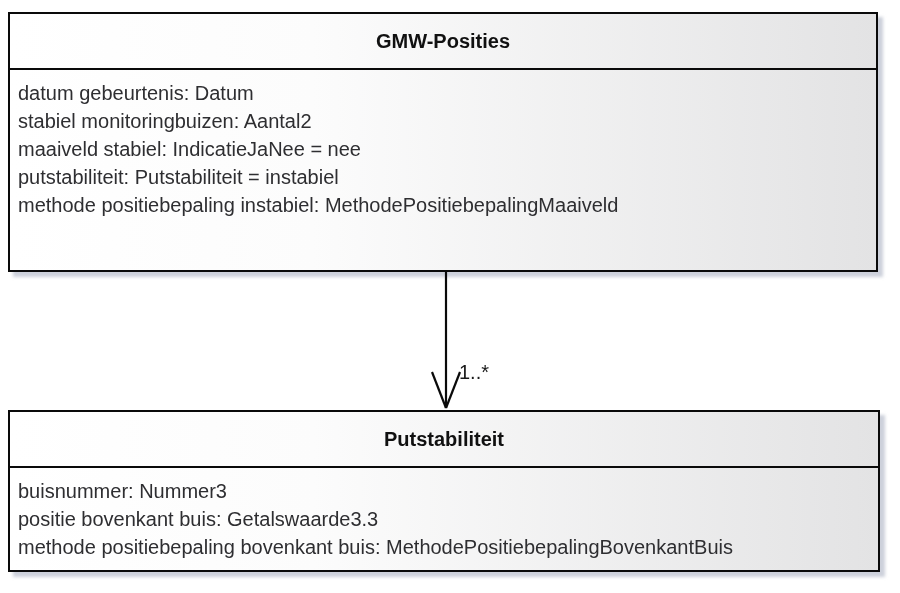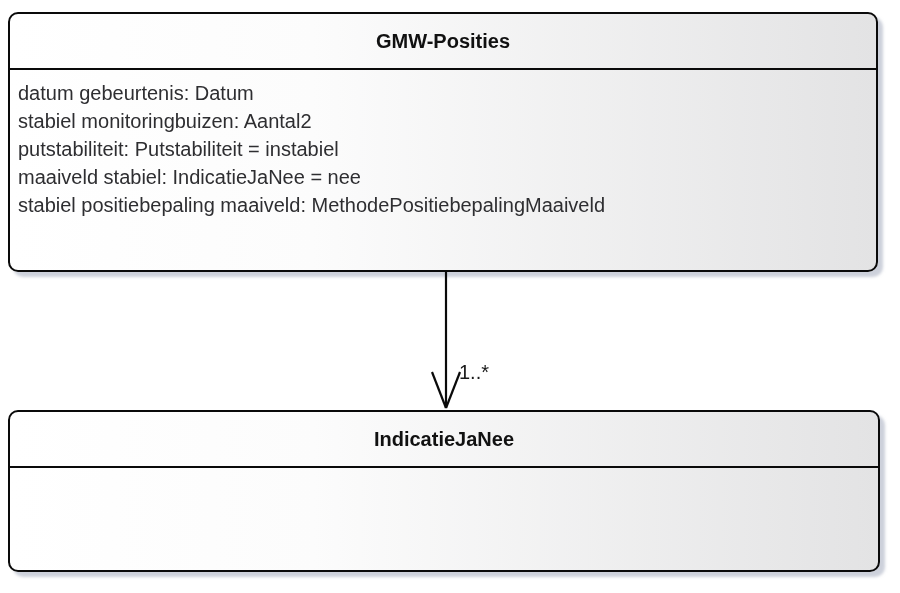--- a/index.html
+++ b/index.html
@@ -12,21 +12,21 @@
     position: relative;
     width: 900px;
     height: 593px;
     background: #ffffff;
     overflow: hidden;
   }
   .uml-class {
     position: absolute;
     box-sizing: border-box;
     border: 2px solid #0a0a0a;
-    border-radius: 10px;
+    border-radius: 0;
     background: linear-gradient(to right, #ffffff 0%, #fcfcfc 35%, #e3e3e4 100%);
     box-shadow: 5px 5px 3px rgba(164, 172, 190, 0.55);
   }
   .uml-class .class-header {
     box-sizing: border-box;
     height: 56px;
     border-bottom: 2px solid #0a0a0a;
     display: flex;
     align-items: center;
     justify-content: center;
@@ -71,32 +71,37 @@
 </head>
 <body>
 
 <div id="canvas">
 
   <div class="uml-class" id="class-gmw-posities">
     <div class="class-header">GMW-Posities</div>
     <div class="class-attributes">
       <div>datum gebeurtenis: Datum</div>
       <div>stabiel monitoringbuizen: Aantal2</div>
+      <div>maaiveld stabiel: IndicatieJaNee = nee</div>
       <div>putstabiliteit: Putstabiliteit = instabiel</div>
-      <div>maaiveld stabiel: IndicatieJaNee = nee</div>
-      <div>stabiel positiebepaling maaiveld: MethodePositiebepalingMaaiveld</div>
+      <div>methode positiebepaling instabiel: MethodePositiebepalingMaaiveld</div>
     </div>
   </div>
 
   <svg id="association-arrow" viewBox="0 0 100 138" aria-hidden="true">
     <g>
       <line x1="26" y1="0" x2="26" y2="136" stroke="#0a0a0a" stroke-width="2.2"></line>
       <line x1="12" y1="100" x2="26" y2="136" stroke="#0a0a0a" stroke-width="2.2"></line>
       <line x1="40" y1="100" x2="26" y2="136" stroke="#0a0a0a" stroke-width="2.2"></line>
     </g>
   </svg>
   <div id="multiplicity-label">1..*</div>
 
   <div class="uml-class" id="class-monitoringbuis">
-    <div class="class-header">IndicatieJaNee</div>
+    <div class="class-header">Putstabiliteit</div>
+    <div class="class-attributes">
+      <div>buisnummer: Nummer3</div>
+      <div>positie bovenkant buis: Getalswaarde3.3</div>
+      <div>methode positiebepaling bovenkant buis: MethodePositiebepalingBovenkantBuis</div>
+    </div>
   </div>
 
 </div>
 
 </body></html>

